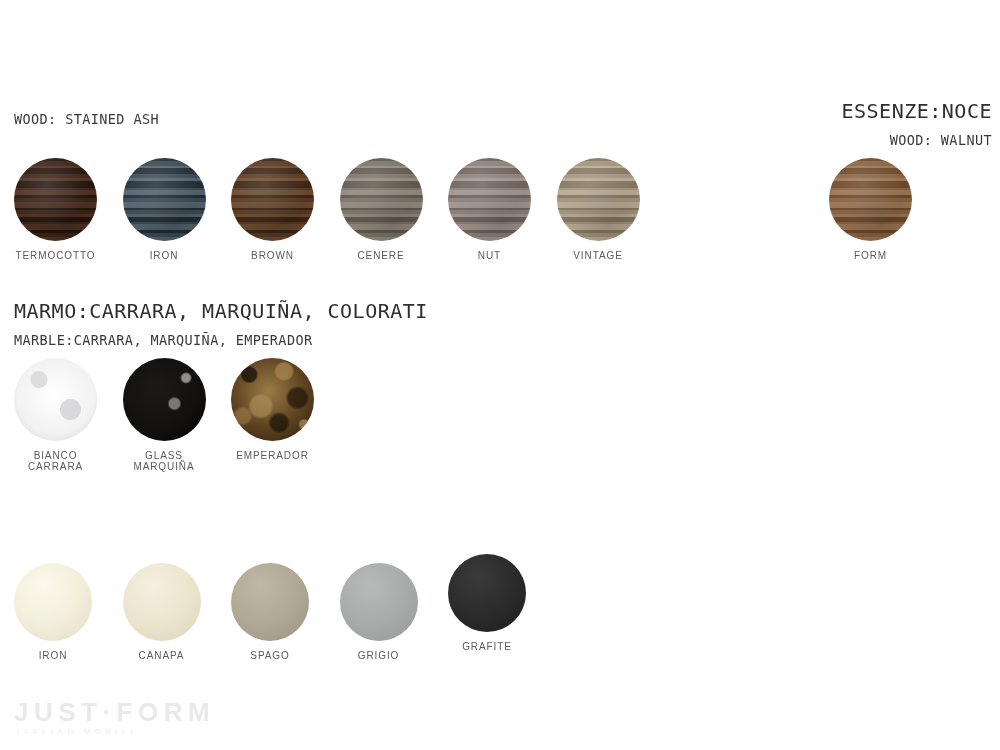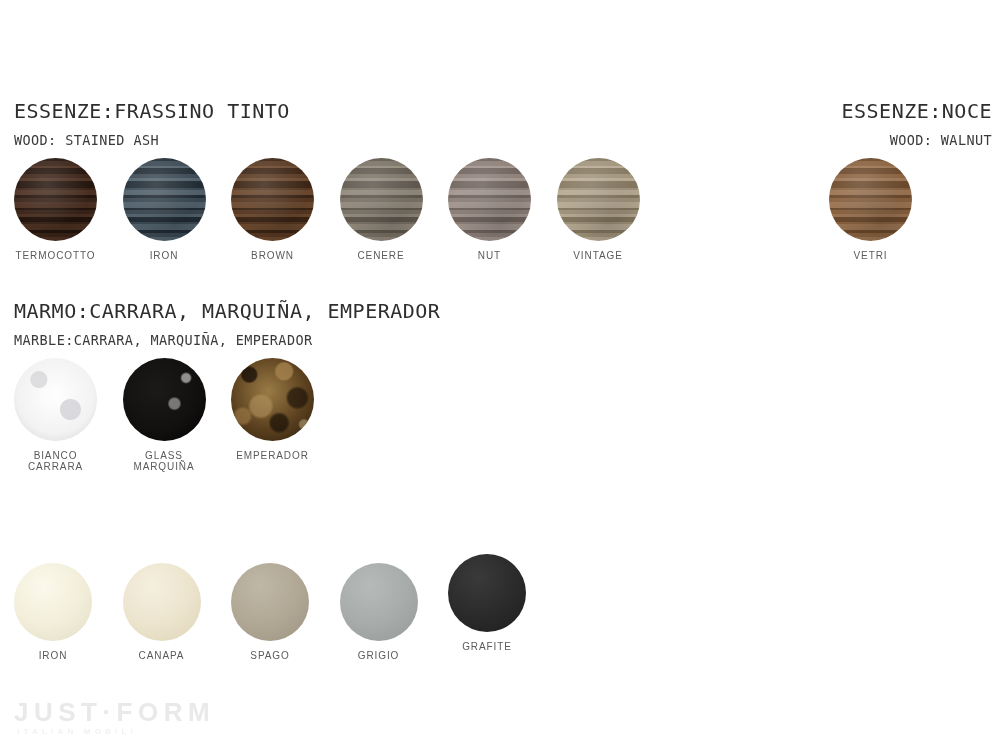--- a/index.html
+++ b/index.html
@@ -106,21 +106,20 @@
     margin-top: 1px;
     margin-left: 3px;
   }
 </style>
 </head>
 <body>
 
 <div class="page">
   <div id="sections-root">
       <div class="section-head" style="left: 14px; top: 101px;">
-        <div class="head-it">ESSENZE:FRASSINO TINTO</div>
         <div class="head-en">WOOD: STAINED ASH</div>
       </div>
       <div class="swatch-row">
         <div class="swatch" style="left: 14px; top: 158px; width: 83px;">
           <div class="disc" style="width: 83px; height: 83px; background: repeating-linear-gradient(rgb(37, 21, 13) 0px, rgb(37, 21, 13) 3px, rgb(60, 37, 25) 3px, rgb(60, 37, 25) 8px, rgb(78, 50, 35) 8px, rgb(78, 50, 35) 10px, rgb(37, 21, 13) 10px, rgb(37, 21, 13) 16px, rgb(60, 37, 25) 16px, rgb(60, 37, 25) 20px, rgb(78, 50, 35) 20px, rgb(78, 50, 35) 23px, rgb(37, 21, 13) 23px, rgb(37, 21, 13) 30px, rgb(60, 37, 25) 30px, rgb(60, 37, 25) 32px, rgb(78, 50, 35) 32px, rgb(78, 50, 35) 37px, rgb(37, 21, 13) 37px, rgb(37, 21, 13) 40px, rgb(60, 37, 25) 40px, rgb(60, 37, 25) 44px, rgb(78, 50, 35) 44px, rgb(78, 50, 35) 50px, rgb(37, 21, 13) 50px, rgb(37, 21, 13) 52px, rgb(60, 37, 25) 52px, rgb(60, 37, 25) 56px, rgb(78, 50, 35) 56px, rgb(78, 50, 35) 59px, rgb(37, 21, 13) 59px, rgb(37, 21, 13) 64px, rgb(60, 37, 25) 64px, rgb(60, 37, 25) 66px, rgb(78, 50, 35) 66px, rgb(78, 50, 35) 72px, rgb(37, 21, 13) 72px, rgb(37, 21, 13) 75px, rgb(60, 37, 25) 75px, rgb(60, 37, 25) 79px, rgb(78, 50, 35) 79px, rgb(78, 50, 35) 84px, rgb(37, 21, 13) 84px, rgb(37, 21, 13) 86px, rgb(60, 37, 25) 86px, rgb(60, 37, 25) 90px, rgb(78, 50, 35) 90px, rgb(78, 50, 35) 93px, rgb(37, 21, 13) 93px, rgb(37, 21, 13) 99px, rgb(60, 37, 25) 99px, rgb(60, 37, 25) 101px, rgb(78, 50, 35) 101px, rgb(78, 50, 35) 106px, rgb(37, 21, 13) 106px, rgb(37, 21, 13) 109px, rgb(60, 37, 25) 109px, rgb(60, 37, 25) 113px, rgb(78, 50, 35) 113px, rgb(78, 50, 35) 115px, rgb(37, 21, 13) 115px, rgb(37, 21, 13) 121px, rgb(60, 37, 25) 121px, rgb(60, 37, 25) 124px, rgb(78, 50, 35) 124px, rgb(78, 50, 35) 129px, rgb(37, 21, 13) 129px, rgb(37, 21, 13) 133px, rgb(60, 37, 25) 133px, rgb(60, 37, 25) 135px, rgb(78, 50, 35) 135px, rgb(78, 50, 35) 138px) rgb(60, 37, 25);">
             <span class="sheen" style="background: radial-gradient(circle at 40% 32%, rgba(255, 255, 255, 0.16) 0%, rgba(255, 255, 255, 0) 58%), radial-gradient(circle at 62% 78%, rgba(0, 0, 0, 0.18) 0%, rgba(0, 0, 0, 0) 62%);"></span>
           </div>
           <div class="swatch-label">TERMOCOTTO</div>
         </div>
         <div class="swatch" style="left: 122.5px; top: 158px; width: 83px;">
@@ -156,25 +155,25 @@
       </div>
       <div class="section-head head-right" style="left: auto; top: 101px; right: 8px;">
         <div class="head-it">ESSENZE:NOCE</div>
         <div class="head-en">WOOD: WALNUT</div>
       </div>
       <div class="swatch-row">
         <div class="swatch" style="left: 829px; top: 158px; width: 83px;">
           <div class="disc" style="width: 83px; height: 83px; background: repeating-linear-gradient(rgb(109, 74, 44) 0px, rgb(109, 74, 44) 3px, rgb(138, 99, 64) 3px, rgb(138, 99, 64) 8px, rgb(156, 117, 83) 8px, rgb(156, 117, 83) 10px, rgb(109, 74, 44) 10px, rgb(109, 74, 44) 16px, rgb(138, 99, 64) 16px, rgb(138, 99, 64) 20px, rgb(156, 117, 83) 20px, rgb(156, 117, 83) 23px, rgb(109, 74, 44) 23px, rgb(109, 74, 44) 30px, rgb(138, 99, 64) 30px, rgb(138, 99, 64) 32px, rgb(156, 117, 83) 32px, rgb(156, 117, 83) 37px, rgb(109, 74, 44) 37px, rgb(109, 74, 44) 40px, rgb(138, 99, 64) 40px, rgb(138, 99, 64) 44px, rgb(156, 117, 83) 44px, rgb(156, 117, 83) 50px, rgb(109, 74, 44) 50px, rgb(109, 74, 44) 52px, rgb(138, 99, 64) 52px, rgb(138, 99, 64) 56px, rgb(156, 117, 83) 56px, rgb(156, 117, 83) 59px, rgb(109, 74, 44) 59px, rgb(109, 74, 44) 64px, rgb(138, 99, 64) 64px, rgb(138, 99, 64) 66px, rgb(156, 117, 83) 66px, rgb(156, 117, 83) 72px, rgb(109, 74, 44) 72px, rgb(109, 74, 44) 75px, rgb(138, 99, 64) 75px, rgb(138, 99, 64) 79px, rgb(156, 117, 83) 79px, rgb(156, 117, 83) 84px, rgb(109, 74, 44) 84px, rgb(109, 74, 44) 86px, rgb(138, 99, 64) 86px, rgb(138, 99, 64) 90px, rgb(156, 117, 83) 90px, rgb(156, 117, 83) 93px, rgb(109, 74, 44) 93px, rgb(109, 74, 44) 99px, rgb(138, 99, 64) 99px, rgb(138, 99, 64) 101px, rgb(156, 117, 83) 101px, rgb(156, 117, 83) 106px, rgb(109, 74, 44) 106px, rgb(109, 74, 44) 109px, rgb(138, 99, 64) 109px, rgb(138, 99, 64) 113px, rgb(156, 117, 83) 113px, rgb(156, 117, 83) 115px, rgb(109, 74, 44) 115px, rgb(109, 74, 44) 121px, rgb(138, 99, 64) 121px, rgb(138, 99, 64) 124px, rgb(156, 117, 83) 124px, rgb(156, 117, 83) 129px, rgb(109, 74, 44) 129px, rgb(109, 74, 44) 133px, rgb(138, 99, 64) 133px, rgb(138, 99, 64) 135px, rgb(156, 117, 83) 135px, rgb(156, 117, 83) 138px) rgb(138, 99, 64);">
             <span class="sheen" style="background: radial-gradient(circle at 40% 32%, rgba(255, 255, 255, 0.16) 0%, rgba(255, 255, 255, 0) 58%), radial-gradient(circle at 62% 78%, rgba(0, 0, 0, 0.18) 0%, rgba(0, 0, 0, 0) 62%);"></span>
           </div>
-          <div class="swatch-label">VETRI</div>
+          <div class="swatch-label">FORM</div>
         </div>
       </div>
       <div class="section-head" style="left: 14px; top: 301px;">
-        <div class="head-it">MARMO:CARRARA, MARQUIÑA, EMPERADOR</div>
+        <div class="head-it">MARMO:CARRARA, MARQUIÑA, COLORATI</div>
         <div class="head-en">MARBLE:CARRARA, MARQUIÑA, EMPERADOR</div>
       </div>
       <div class="swatch-row">
         <div class="swatch" style="left: 14px; top: 358px; width: 83px;">
           <div class="disc" style="width: 83px; height: 83px; background: linear-gradient(118deg, rgba(170, 170, 175, 0.55) 0px, rgba(170, 170, 175, 0.55) 1.2px, rgba(0, 0, 0, 0) 1.2px, rgba(0, 0, 0, 0) 26px), linear-gradient(62deg, rgba(185, 185, 190, 0.45) 0px, rgba(185, 185, 190, 0.45) 1px, rgba(0, 0, 0, 0) 1px, rgba(0, 0, 0, 0) 34px), linear-gradient(14deg, rgba(195, 195, 200, 0.4) 0px, rgba(195, 195, 200, 0.4) 1.4px, rgba(0, 0, 0, 0) 1.4px, rgba(0, 0, 0, 0) 21px), radial-gradient(circle at 30% 26%, rgba(215, 215, 218, 0.8) 0px, rgba(215, 215, 218, 0.8) 8px, rgba(0, 0, 0, 0) 9px), radial-gradient(circle at 68% 62%, rgba(205, 205, 210, 0.7) 0px, rgba(205, 205, 210, 0.7) 10px, rgba(0, 0, 0, 0) 11px), radial-gradient(circle at 50% 45%, rgb(255, 255, 255) 0%, rgb(242, 242, 242) 62%, rgb(207, 207, 207) 100%) rgb(242, 242, 242);"></div>
           <div class="swatch-label">BIANCO
 CARRARA</div>
         </div>
         <div class="swatch" style="left: 122.5px; top: 358px; width: 83px;">
           <div class="disc" style="width: 83px; height: 83px; background: linear-gradient(56deg, rgba(235, 235, 235, 0.85) 0px, rgba(235, 235, 235, 0.85) 1.3px, rgba(0, 0, 0, 0) 1.3px, rgba(0, 0, 0, 0) 30px), linear-gradient(124deg, rgba(225, 225, 225, 0.7) 0px, rgba(225, 225, 225, 0.7) 1.1px, rgba(0, 0, 0, 0) 1.1px, rgba(0, 0, 0, 0) 41px), linear-gradient(8deg, rgba(215, 215, 215, 0.5) 0px, rgba(215, 215, 215, 0.5) 1px, rgba(0, 0, 0, 0) 1px, rgba(0, 0, 0, 0) 25px), radial-gradient(circle at 76% 24%, rgba(245, 245, 245, 0.55) 0px, rgba(245, 245, 245, 0.55) 4px, rgba(0, 0, 0, 0) 6px), radial-gradient(circle at 62% 55%, rgba(240, 240, 240, 0.45) 0px, rgba(240, 240, 240, 0.45) 5px, rgba(0, 0, 0, 0) 7px), radial-gradient(circle at 40% 38%, rgb(28, 26, 25) 0%, rgb(18, 16, 15) 58%, rgb(0, 0, 0) 100%) rgb(18, 16, 15);"></div>

